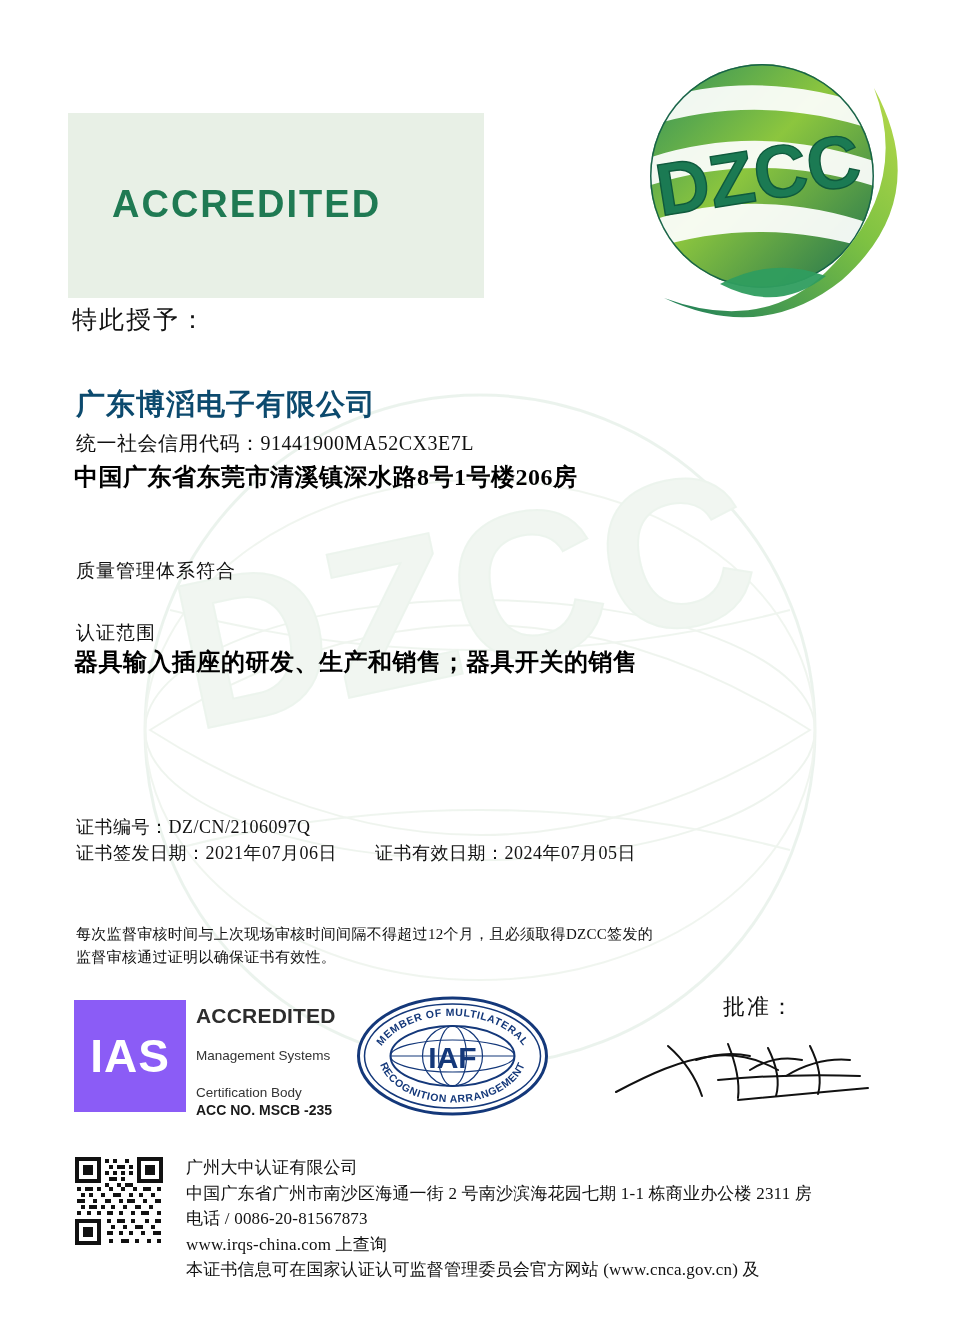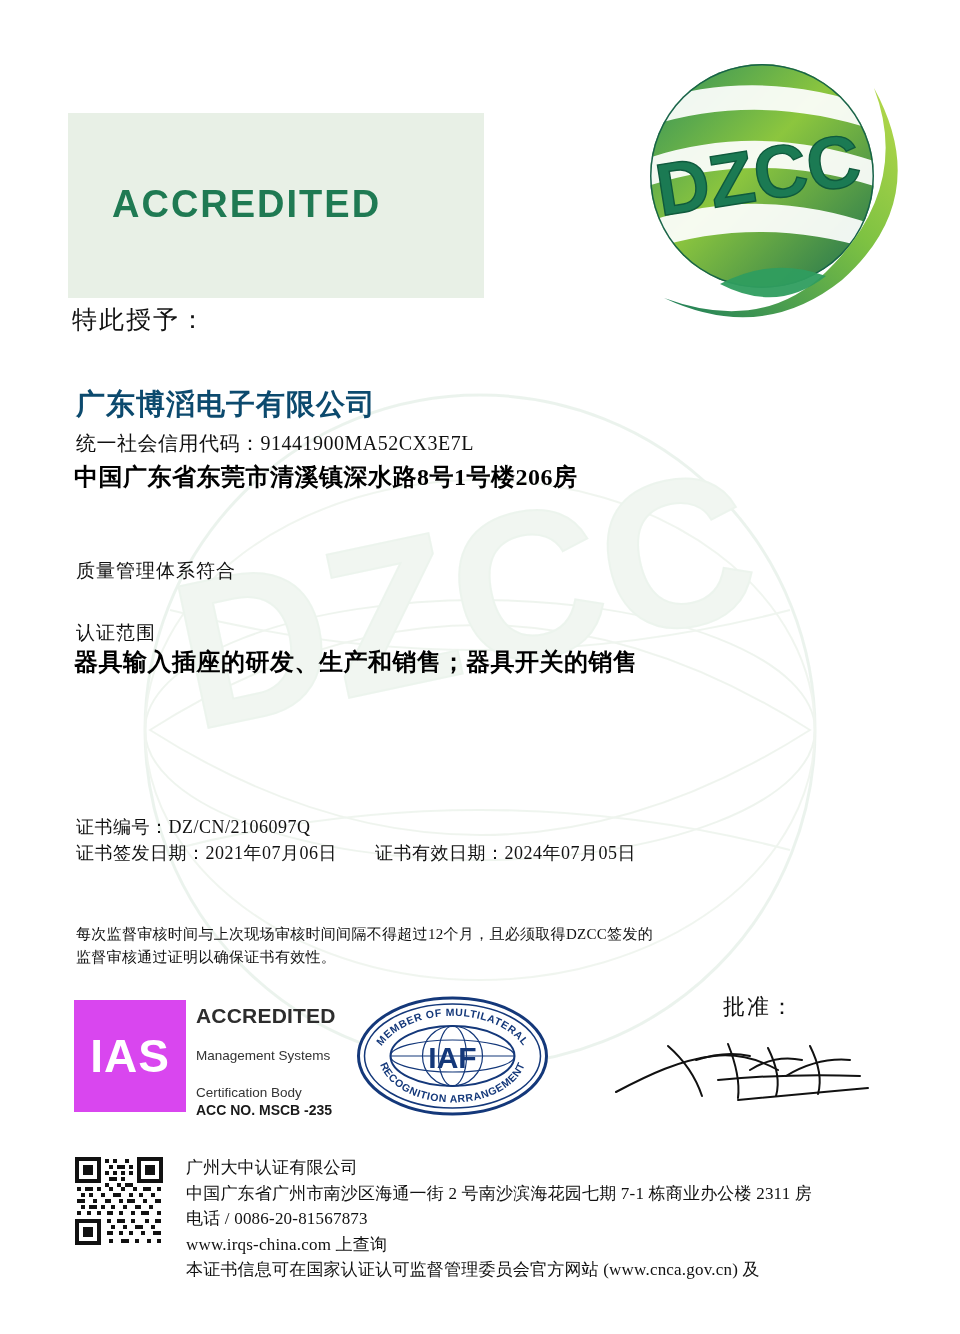--- a/index.html
+++ b/index.html
@@ -165,21 +165,21 @@
     top: 1000px;
     width: 270px;
     height: 112px;
   }
   .ias-block {
     position: absolute;
     left: 0;
     top: 0;
     width: 112px;
     height: 112px;
-    background: #d946ef;
+    background: #8b5cf6;
     color: #fff;
     font-family: "Liberation Sans", sans-serif;
     font-weight: bold;
     font-size: 46px;
     letter-spacing: 1px;
     display: flex;
     align-items: center;
     justify-content: center;
   }
   .ias-right {
@@ -459,19 +459,19 @@
       <rect x="36" y="84" width="4" height="4"></rect>
         <rect x="48" y="84" width="8" height="4"></rect>
         <rect x="62" y="84" width="4" height="4"></rect>
         <rect x="74" y="84" width="4" height="4"></rect>
         <rect x="84" y="84" width="4" height="4"></rect>
     </g>
   </svg>
 
   <div class="footer">
     <div>广州大中认证有限公司</div>
-    <div>中国广东省广州市南沙区海通一街 2 号南沙滨海花园七期 7-1 栋商业办公楼 2311 房</div>
+    <div>中国广东省广州市南沙区海通一街 2 号南沙滨海花园七期 1-1 栋商业办公楼 2311 房</div>
     <div>电话 / 0086-20-81567873</div>
     <div>www.irqs-china.com 上查询</div>
     <div>本证书信息可在国家认证认可监督管理委员会官方网站 (www.cnca.gov.cn) 及</div>
   </div>
 
 </div>
 
 </body></html>

